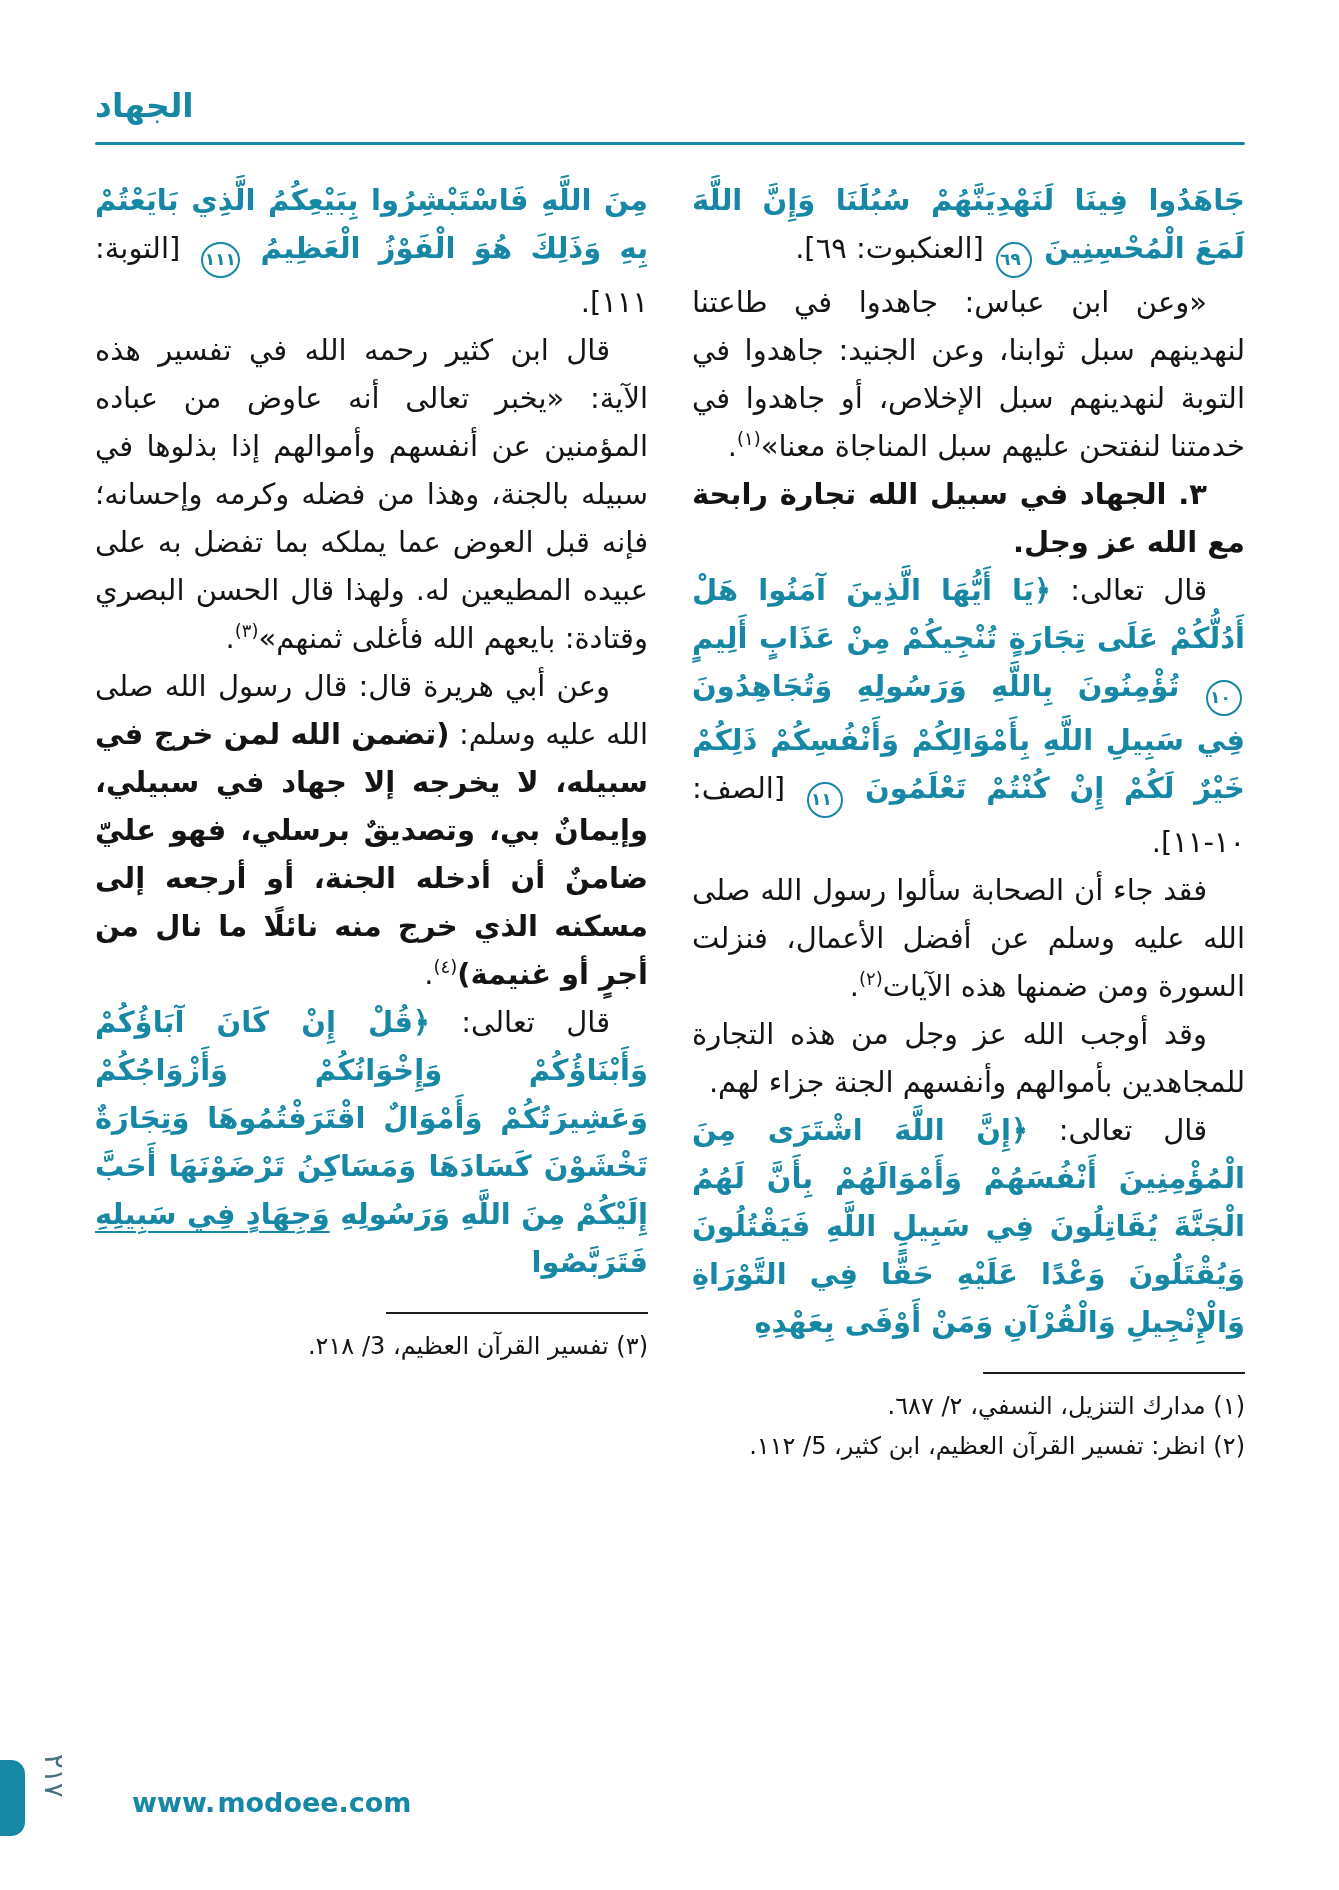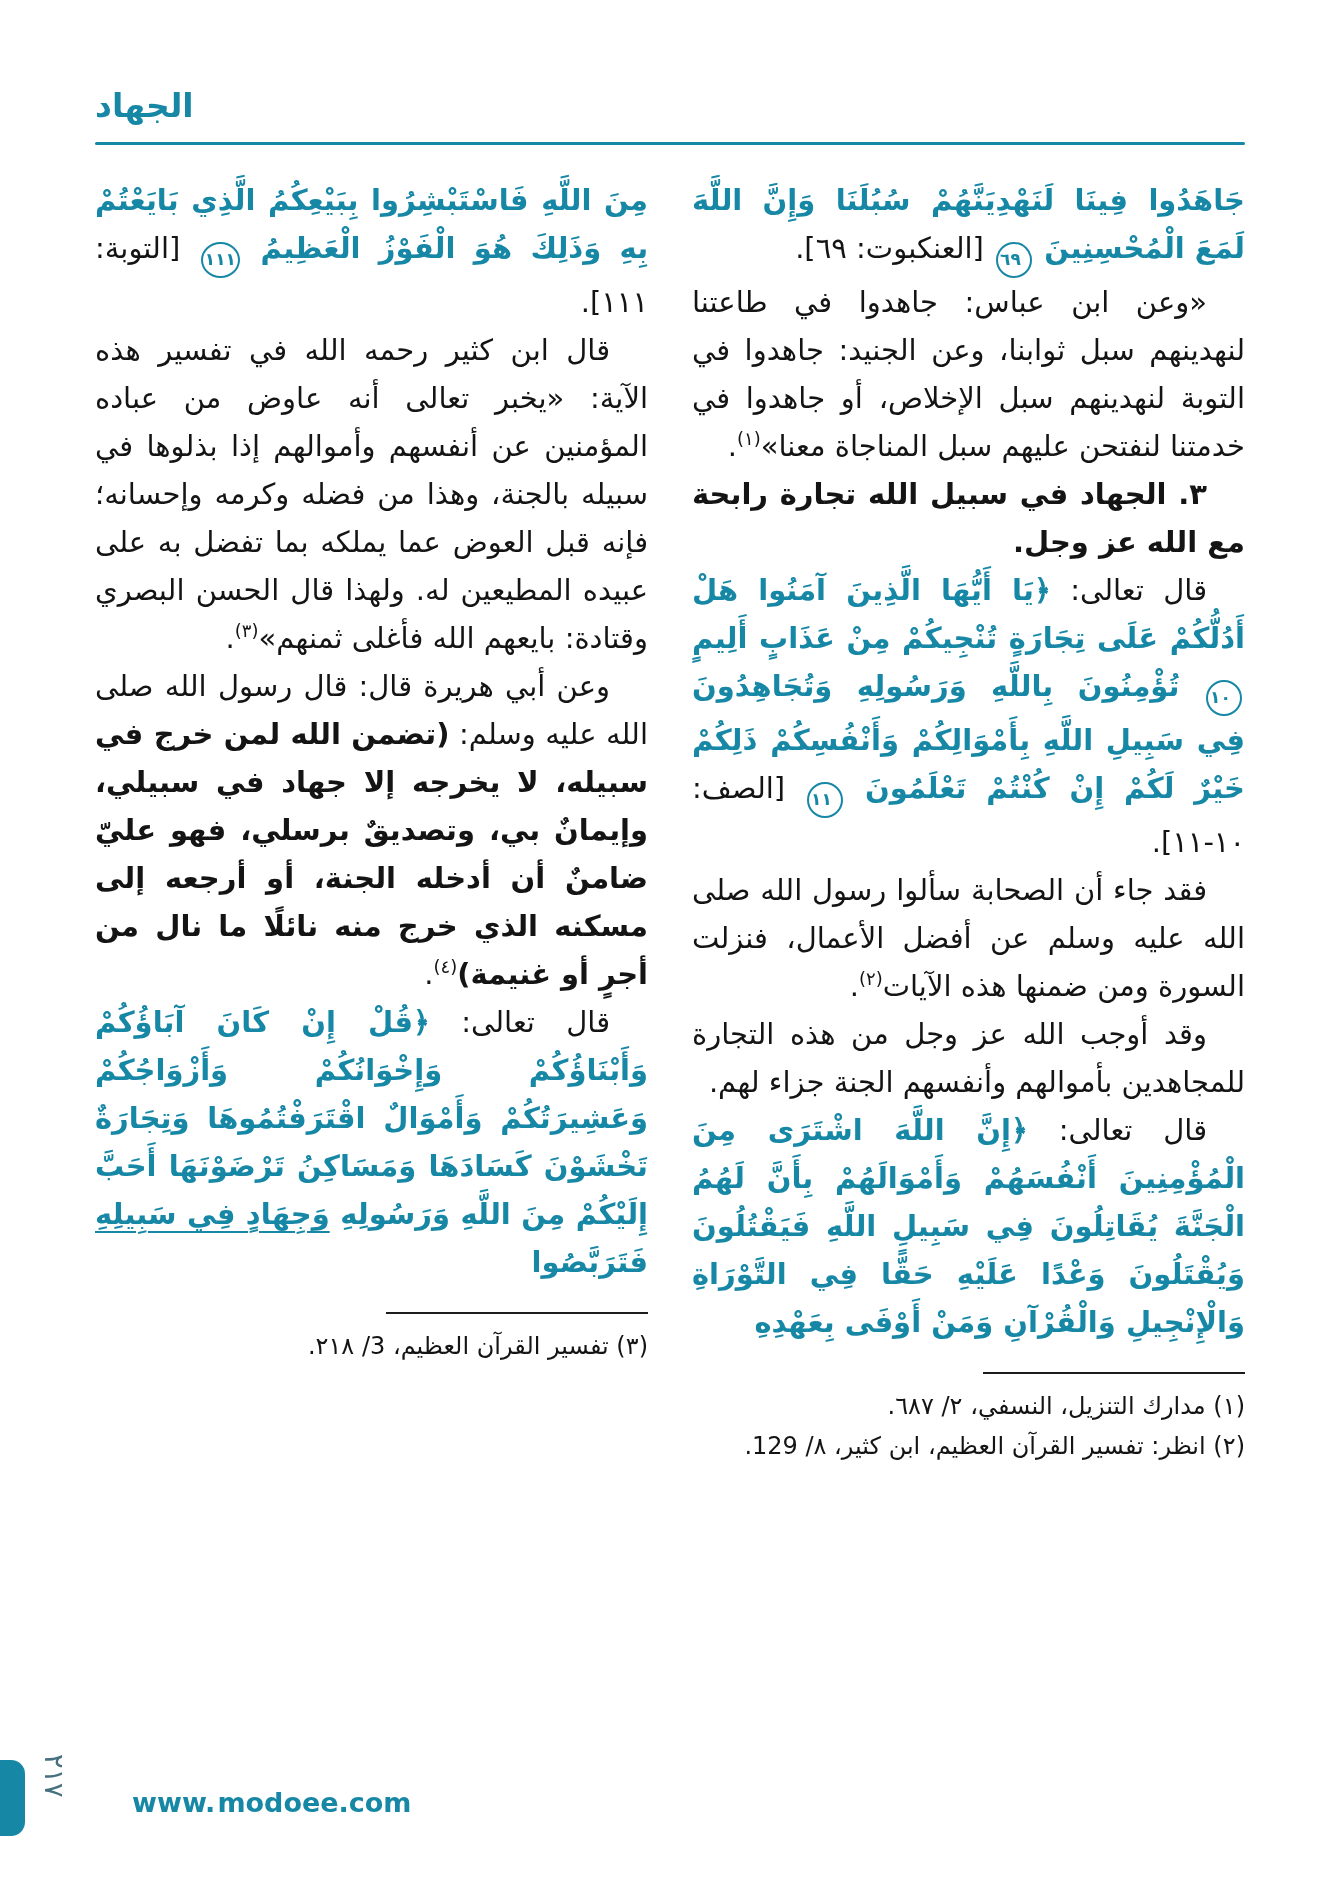--- a/index.html
+++ b/index.html
@@ -123,21 +123,21 @@
       </p>
 
       <div class="footnotes">
         <div class="fn-sep"></div>
         <p class="fn">
           <span class="fn-num">(١)</span>
           <span>مدارك التنزيل، النسفي، ٢/ ٦٨٧.</span>
         </p>
         <p class="fn">
           <span class="fn-num">(٢)</span>
-          <span>انظر: تفسير القرآن العظيم، ابن كثير، ٨/ 129.</span>
+          <span>انظر: تفسير القرآن العظيم، ابن كثير، 5/ ١١٢.</span>
         </p>
       </div>
 
     </section>
 
     <section class="col">
 
       <p class="para">
         <span class="q">مِنَ اللَّهِ فَاسْتَبْشِرُوا بِبَيْعِكُمُ الَّذِي بَايَعْتُمْ بِهِ وَذَلِكَ هُوَ الْفَوْزُ الْعَظِيمُ</span>
         <span class="ayah">١١١</span>

